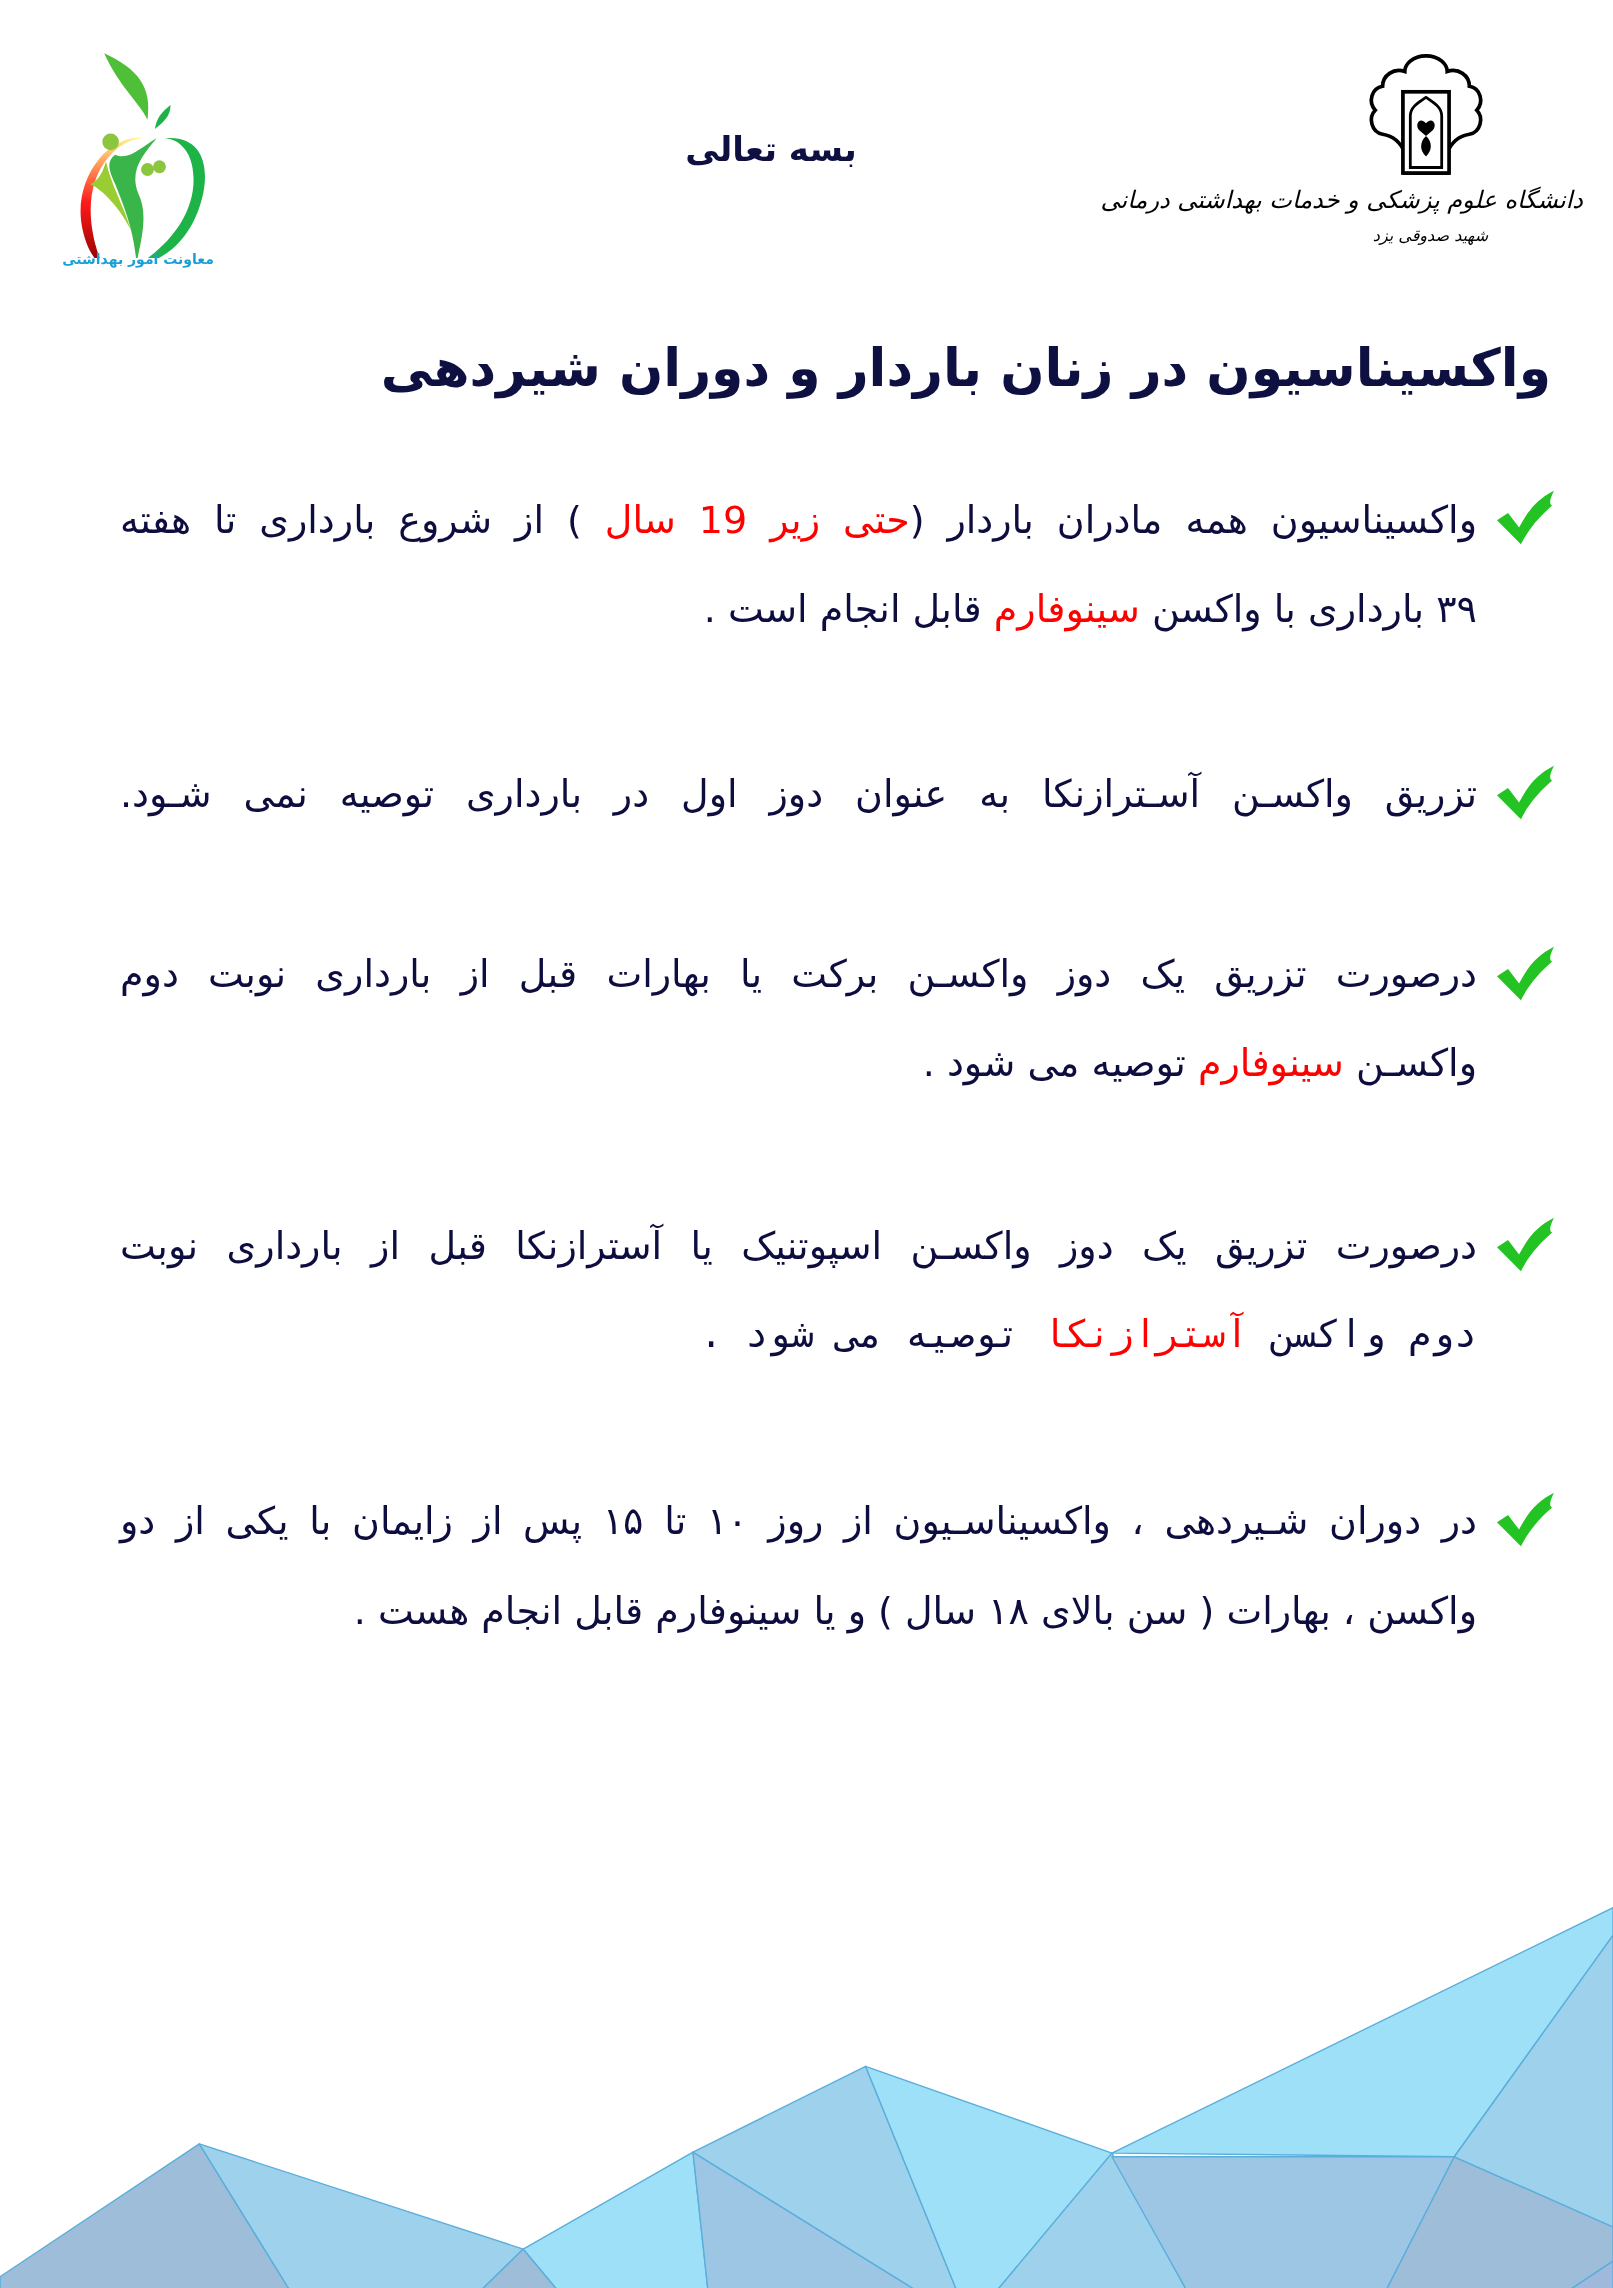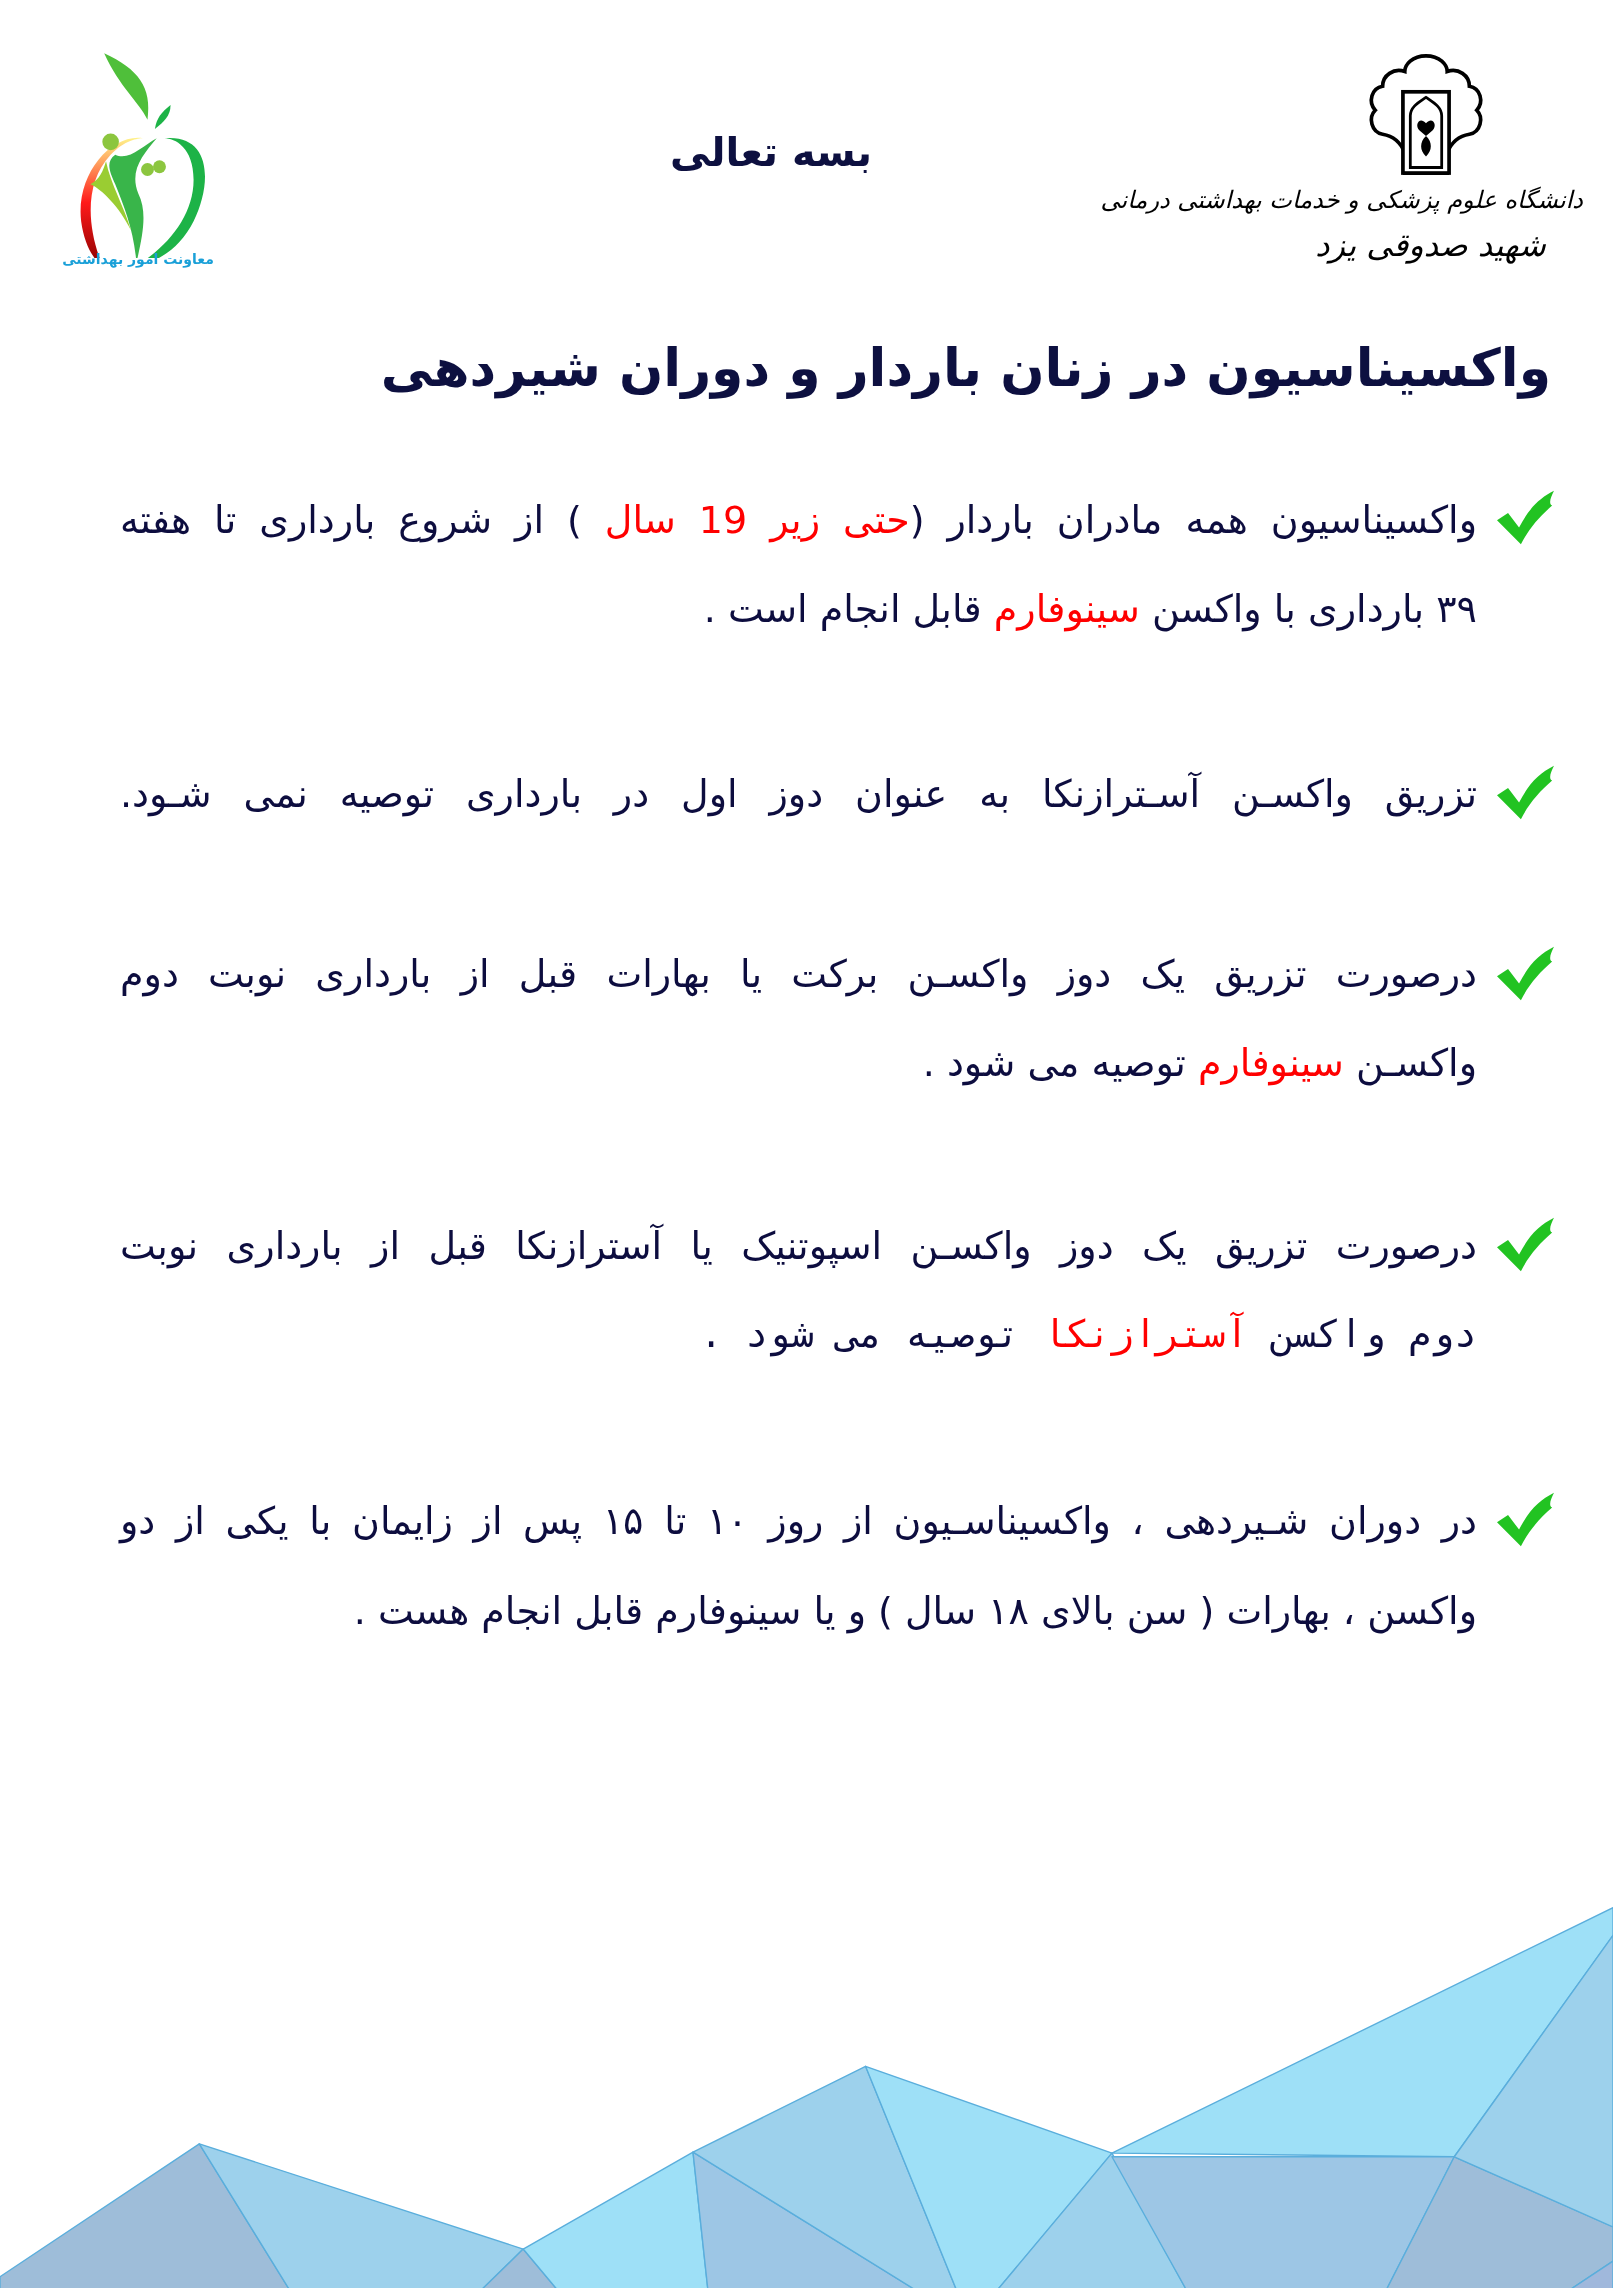--- a/index.html
+++ b/index.html
@@ -2,23 +2,23 @@
 <html style="font-size:14.8px"><head>
 <meta charset="utf-8">
 <style>
   html, body { margin:0; padding:0; background:#ffffff; }
   body { width:1613px; height:2289px; position:relative; overflow:hidden; font-family:"DejaVu Sans", sans-serif; }
   .abs { position:absolute; }
   .rtl { direction:rtl; unicode-bidi:embed; }
   #bg { position:absolute; left:0; top:0; width:1613px; height:2289px; }
   .logo-left { left:55px; top:46px; width:185px; height:240px; }
   .logo-left-caption { left:55px; top:251px; width:166px; text-align:center; font-size:14px; font-weight:bold; color:#1aa0d8; white-space:nowrap; }
-  .besm { left:665px; top:129px; width:212px; text-align:center; font-size:40px; font-weight:bold; color:#0d1040; white-space:nowrap; }
+  .besm { left:665px; top:129px; width:212px; text-align:center; font-size:34px; font-weight:bold; color:#0d1040; white-space:nowrap; }
   .univ-line1 { left:1278px; top:186px; width:305px; text-align:left; font-family:"DejaVu Serif", serif; font-style:italic; font-size:24px; color:#000; white-space:nowrap; }
-  .univ-line2 { left:1278px; top:226px; width:305px; text-align:center; font-family:"DejaVu Serif", serif; font-style:italic; font-size:32px; color:#000; white-space:nowrap; }
+  .univ-line2 { left:1278px; top:226px; width:305px; text-align:center; font-family:"DejaVu Serif", serif; font-style:italic; font-size:16px; color:#000; white-space:nowrap; }
   .title { left:517px; top:338px; width:1034px; text-align:right; font-size:52px; font-weight:bold; color:#0d1040; white-space:nowrap; }
   .item { left:120px; width:1357px; text-align:right; color:#0d0d3f; font-size:38px; }
   .line { position:absolute; right:0; white-space:nowrap; }
   .line.justify { left:0; text-align:justify; text-align-last:justify; }
   .red { color:#ff0000; }
   .check { position:absolute; left:1495px; width:61px; height:57px; }
 </style>
 </head>
 <body>
 

